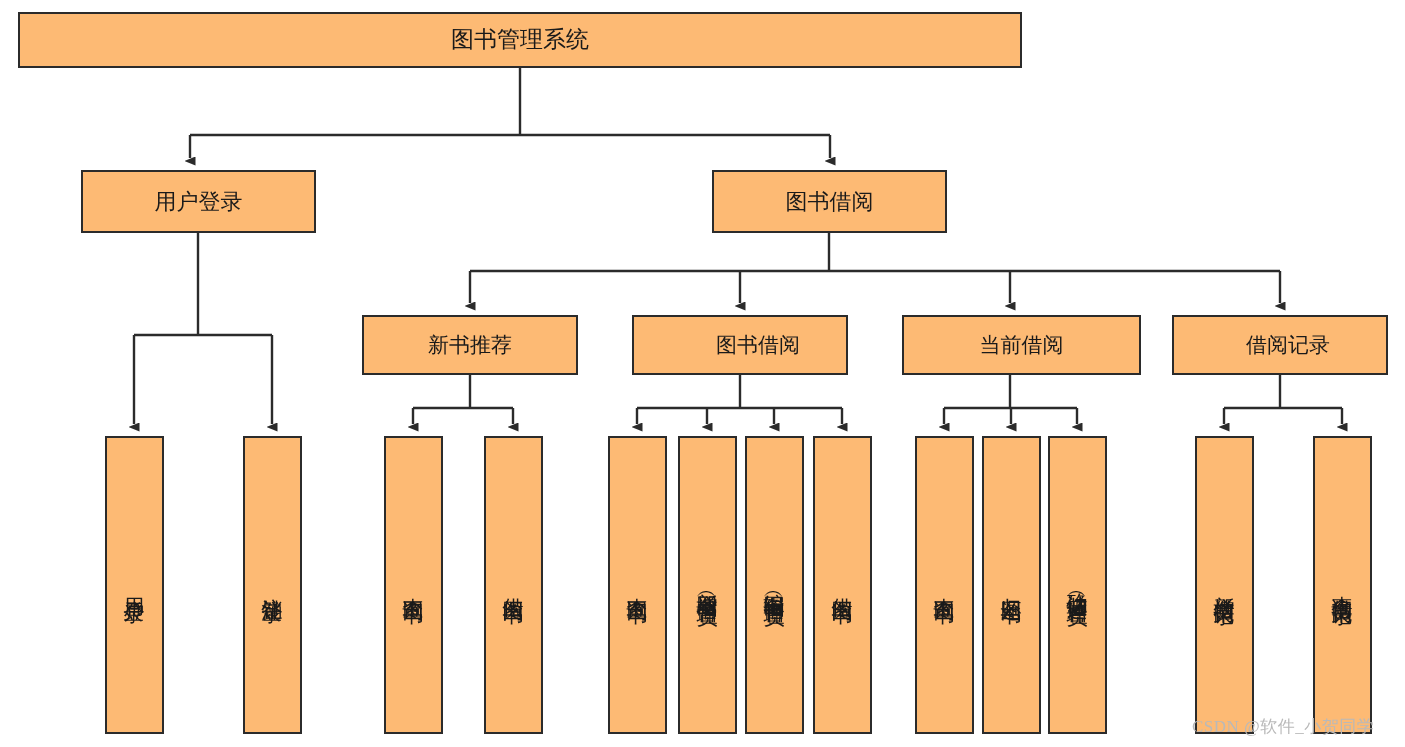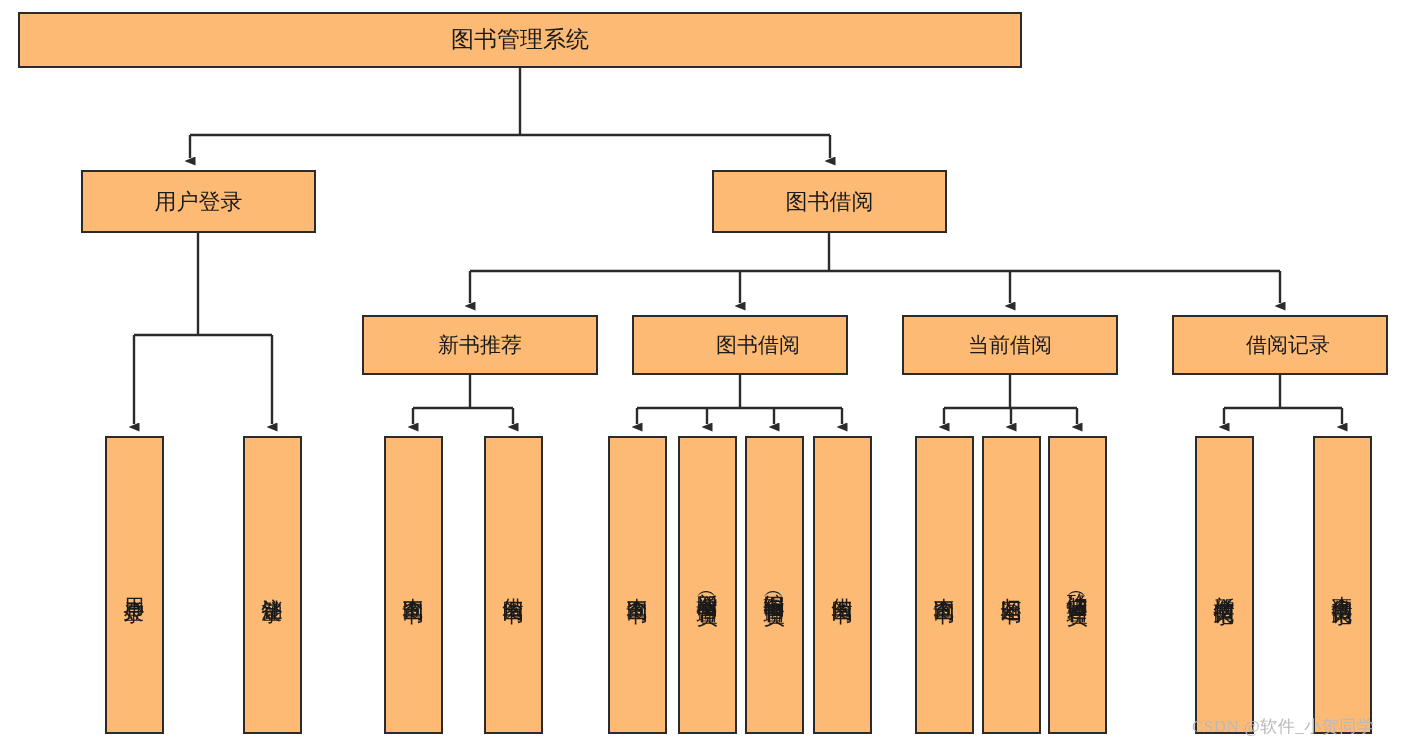--- a/index.html
+++ b/index.html
@@ -124,27 +124,27 @@
     <span class="lbl">图书管理系统</span>
   </div>
 
   <div class="node node-l2" style="left:81px; top:170px; width:235px; height:63px;">
     <span class="lbl">用户登录</span>
   </div>
   <div class="node node-l2" style="left:712px; top:170px; width:235px; height:63px;">
     <span class="lbl">图书借阅</span>
   </div>
 
-  <div class="node node-l3" style="left:362px; top:315px; width:236px; height:60px;">
+  <div class="node node-l3" style="left:362px; top:315px; width:216px; height:60px;">
     <span class="lbl">新书推荐</span>
   </div>
   <div class="node node-l3" style="left:632px; top:315px; width:216px; height:60px;padding-left:36px;">
     <span class="lbl">图书借阅</span>
   </div>
-  <div class="node node-l3" style="left:902px; top:315px; width:216px; height:60px;">
+  <div class="node node-l3" style="left:902px; top:315px; width:239px; height:60px;">
     <span class="lbl">当前借阅</span>
   </div>
   <div class="node node-l3" style="left:1172px; top:315px; width:216px; height:60px;padding-left:16px;">
     <span class="lbl">借阅记录</span>
   </div>
 
   <div class="node node-leaf" style="left:105px; top:436px; width:59px; height:298px;">
     <span class="lbl">用户登录</span>
   </div>
   <div class="node node-leaf" style="left:243px; top:436px; width:59px; height:298px;">

